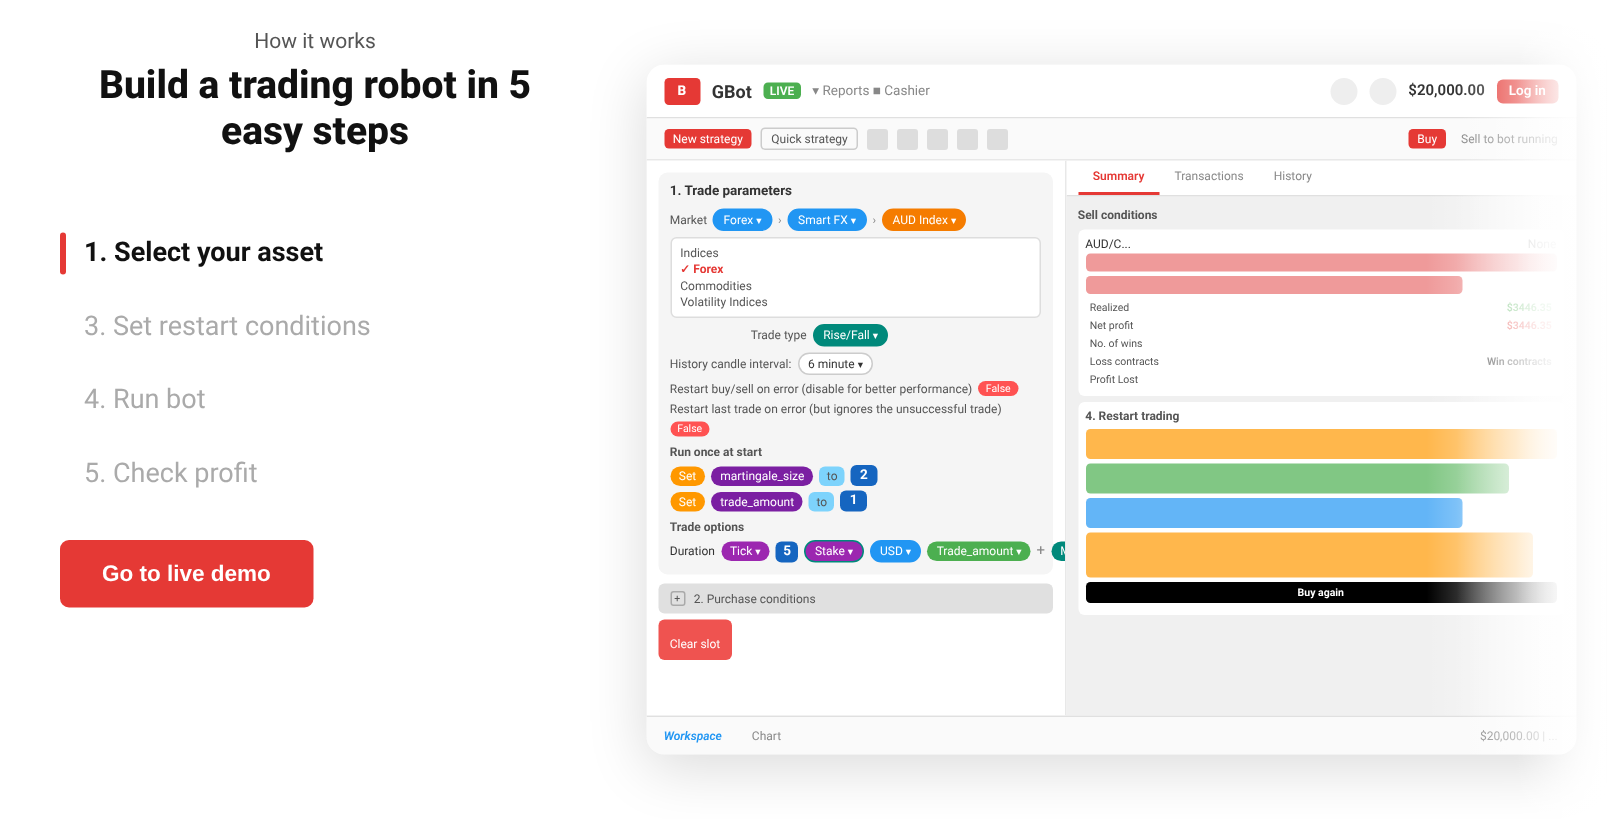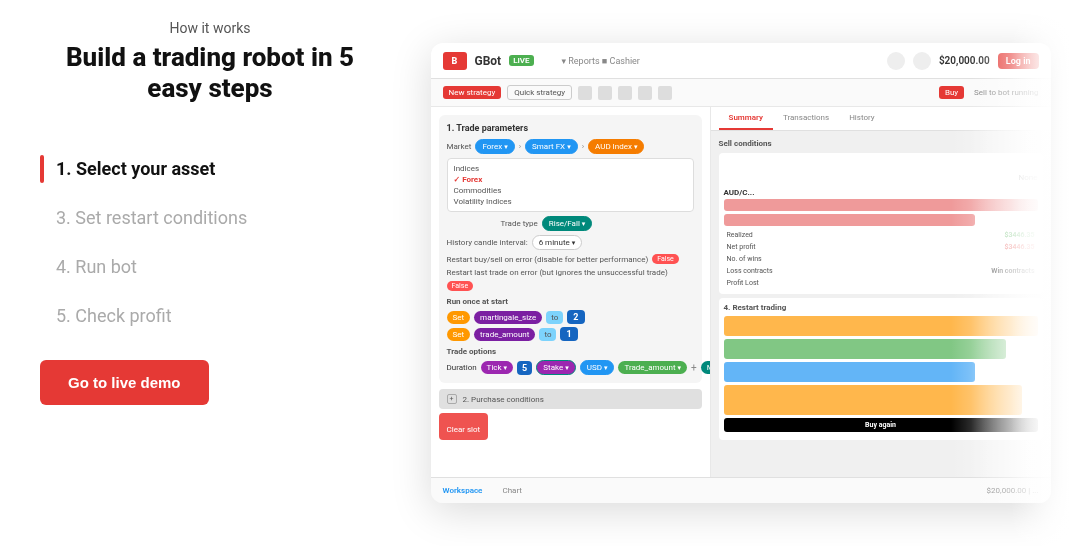--- a/index.html
+++ b/index.html
@@ -523,23 +523,22 @@
 
     .sell-row {
       display: flex;
       gap: 4px;
       align-items: center;
       margin-bottom: 2px;
     }
 
     .sell-pair {
       font-size: 8px;
-      font-weight: 700;
+      font-weight: 400;
       color: #333;
-      margin-top: 30px;
     }
 
     .summary-table {
       width: 100%;
       font-size: 7px;
       border-collapse: collapse;
     }
 
     .summary-table td {
       padding: 2px 3px;
@@ -589,20 +588,21 @@
     }
 
     .bottombar-item {
       font-size: 8px;
       color: #888;
     }
 
     .bottombar-item.active-bottom {
       color: #2196f3;
       font-weight: 600;
+      font-style: italic;
     }
 
     
     .right-fade {
       position: absolute;
       top: 0;
       right: 0;
       width: 100px;
       height: 100%;
       background: linear-gradient(to right, transparent, rgba(255,255,255,0.85));
@@ -653,21 +653,21 @@
 
   <div class="right-panel">
     <div class="mockup-container">
 
       <div class="mockup-topbar">
         <div class="topbar-logo">
           <span>B</span>
         </div>
         <span class="topbar-brand">GBot</span>
         <span class="topbar-badge">LIVE</span>
-        <span style="font-size:9px;color:#888;margin-left:20px">▾ Reports ■ Cashier</span>
+        <span style="font-size:9px;color:#888;margin-left:0">▾ Reports ■ Cashier</span>
         <div class="topbar-spacer"></div>
         <div class="topbar-icon"></div>
         <div class="topbar-icon"></div>
         <span class="topbar-balance">$20,000.00</span>
         <span class="topbar-btn-primary">Log in</span>
       </div>
 
       <div class="mockup-subbar">
         <span class="subbar-btn">New strategy</span>
         <span class="subbar-btn-outline">Quick strategy</span>

